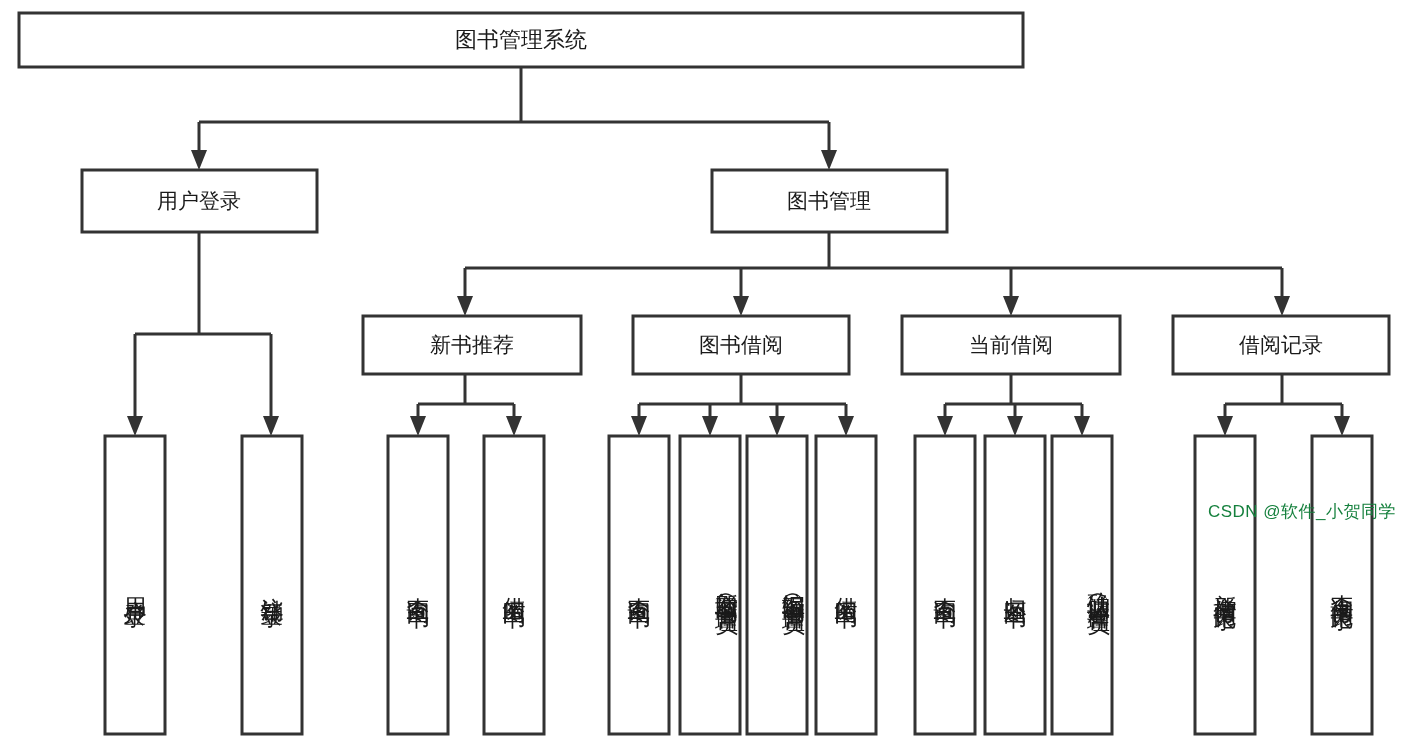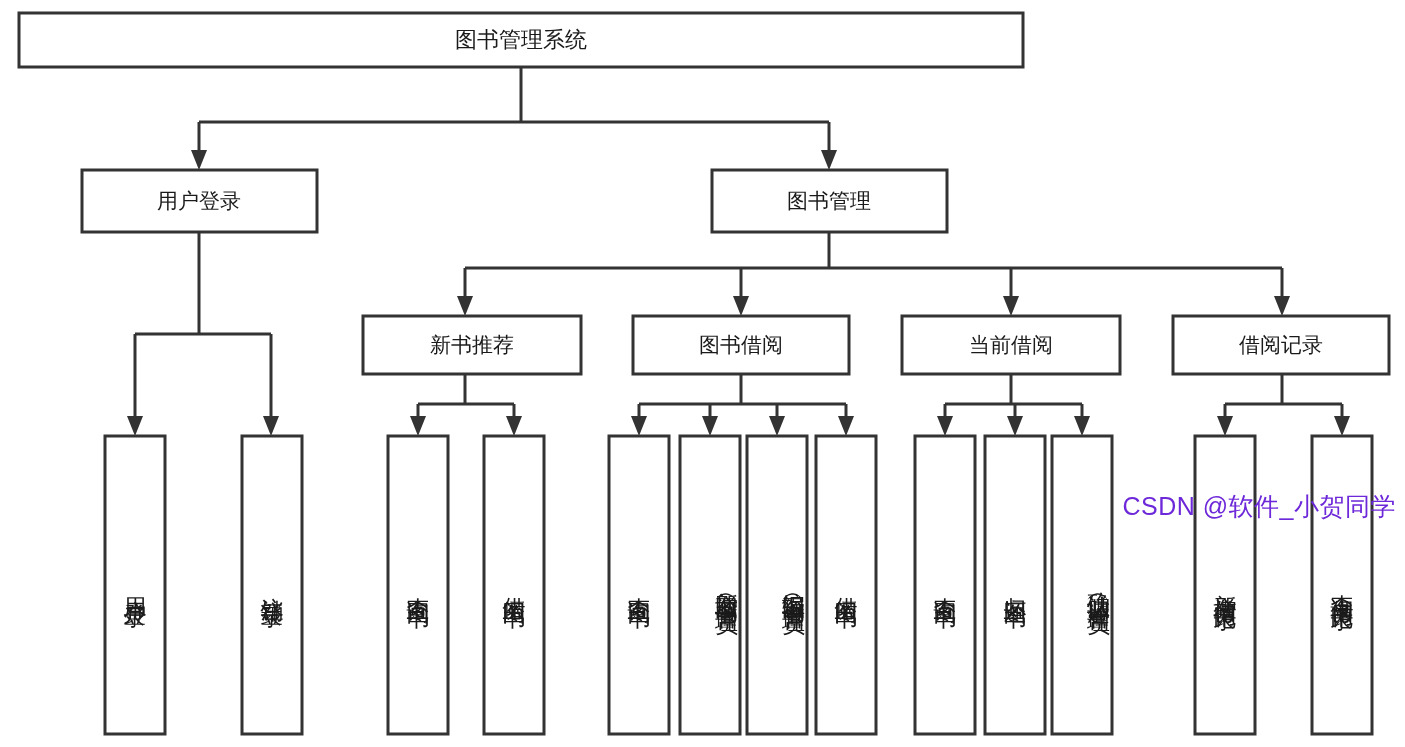--- a/index.html
+++ b/index.html
@@ -68,22 +68,22 @@
     letter-spacing: 3px;
     color: #1a1a1a;
     white-space: nowrap;
     pointer-events: none;
   }
   #watermark {
     position: absolute;
     right: 10px;
     bottom: 6px;
     font-family: "Liberation Sans", "DejaVu Sans", sans-serif;
-    font-size: 25px;
-    color: #6d28d9;
+    font-size: 17px;
+    color: #15803d;
     letter-spacing: 0.5px;
     white-space: nowrap;
   }
 </style>
 </head>
 <body>
 
 <div id="diagram-root">
 
   <svg class="diagram" viewBox="0 0 1405 747" xmlns="http://www.w3.org/2000/svg">

